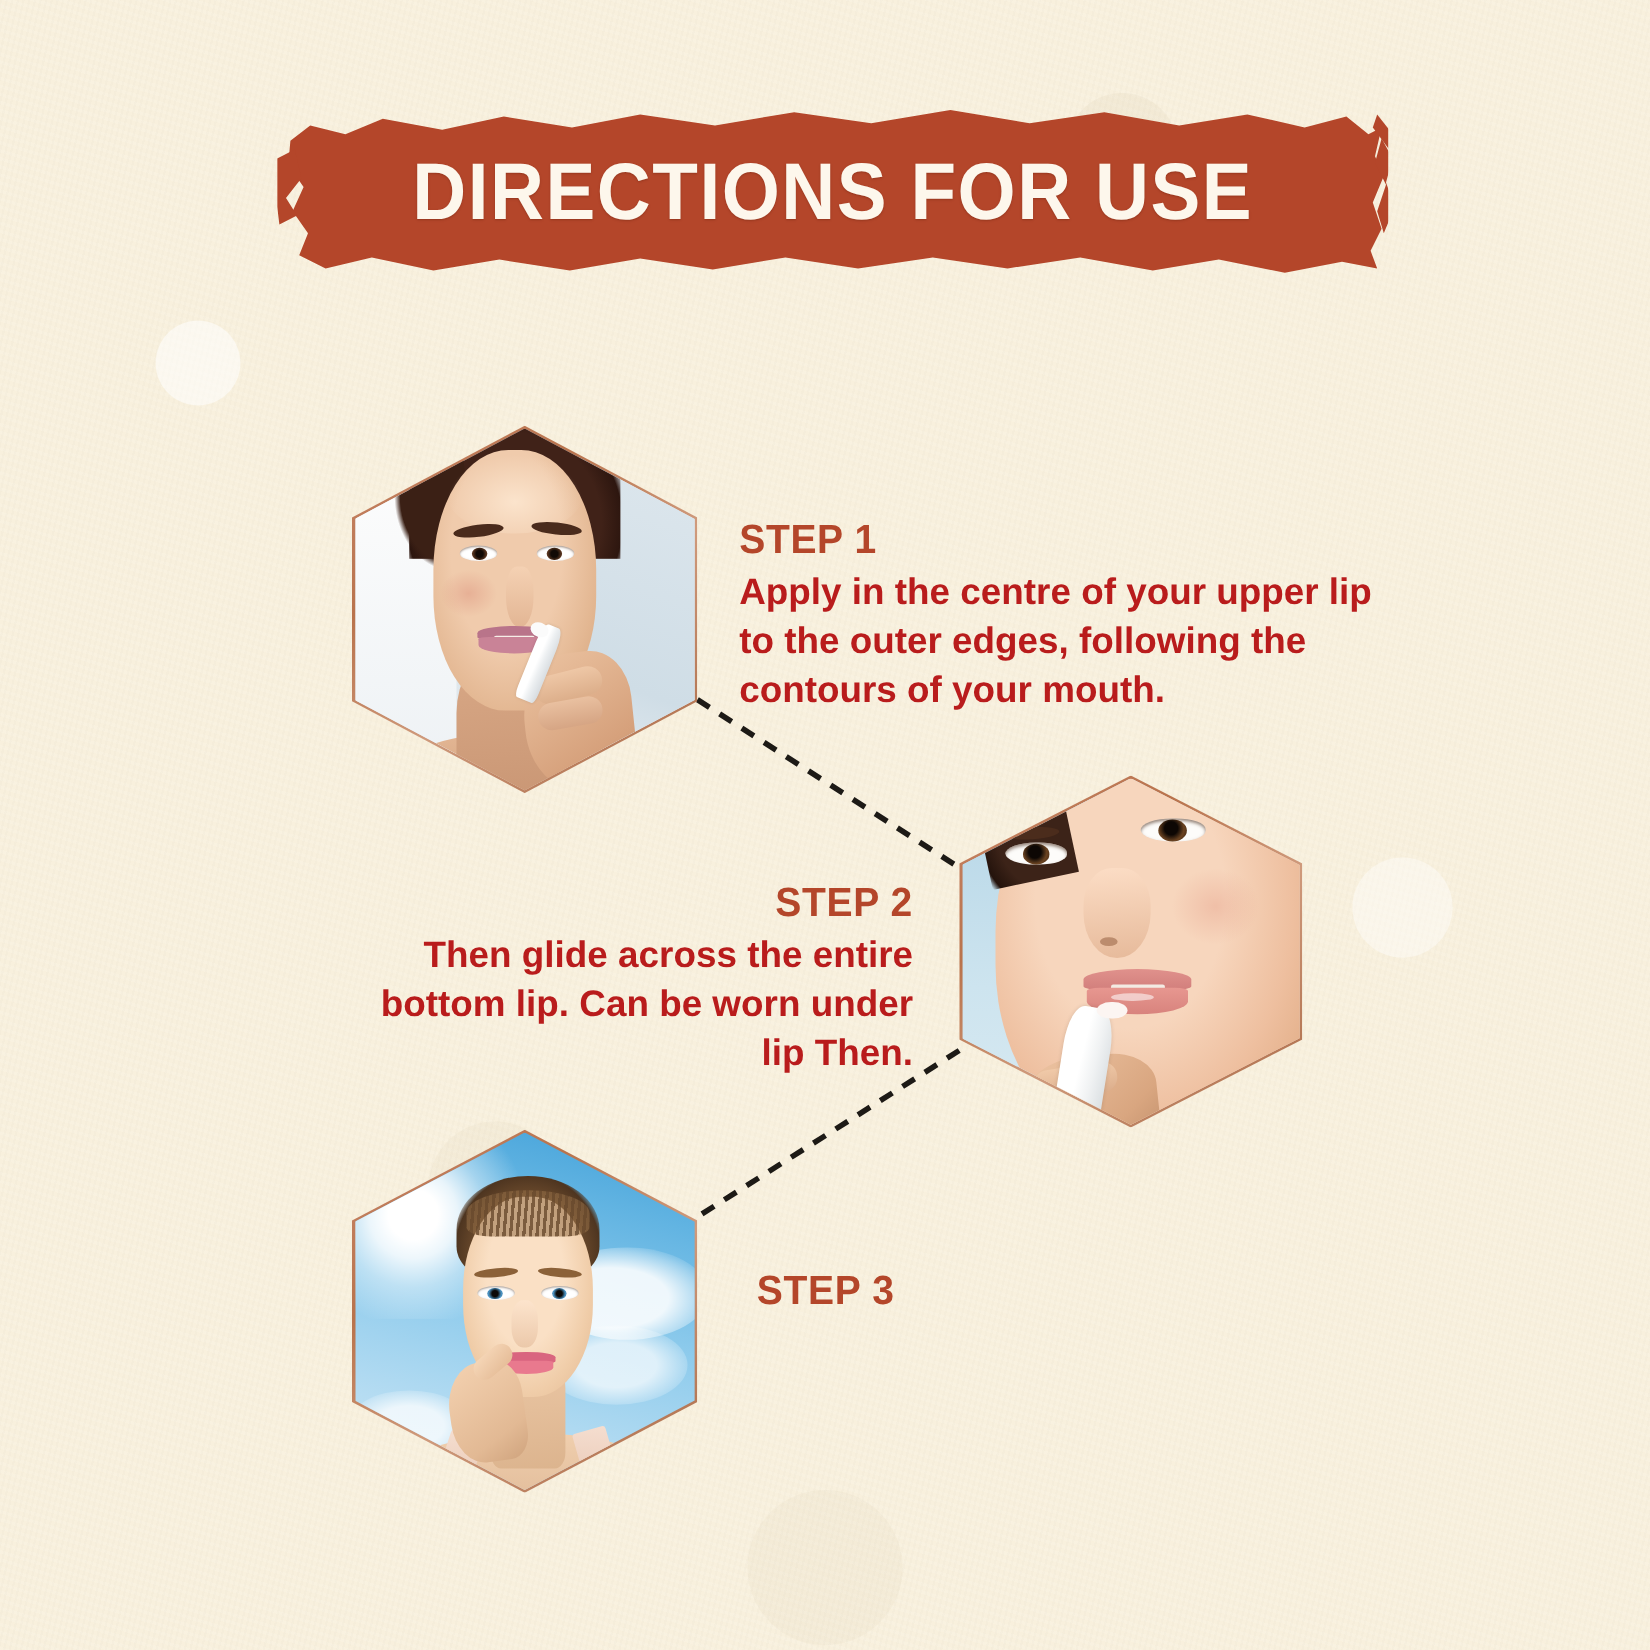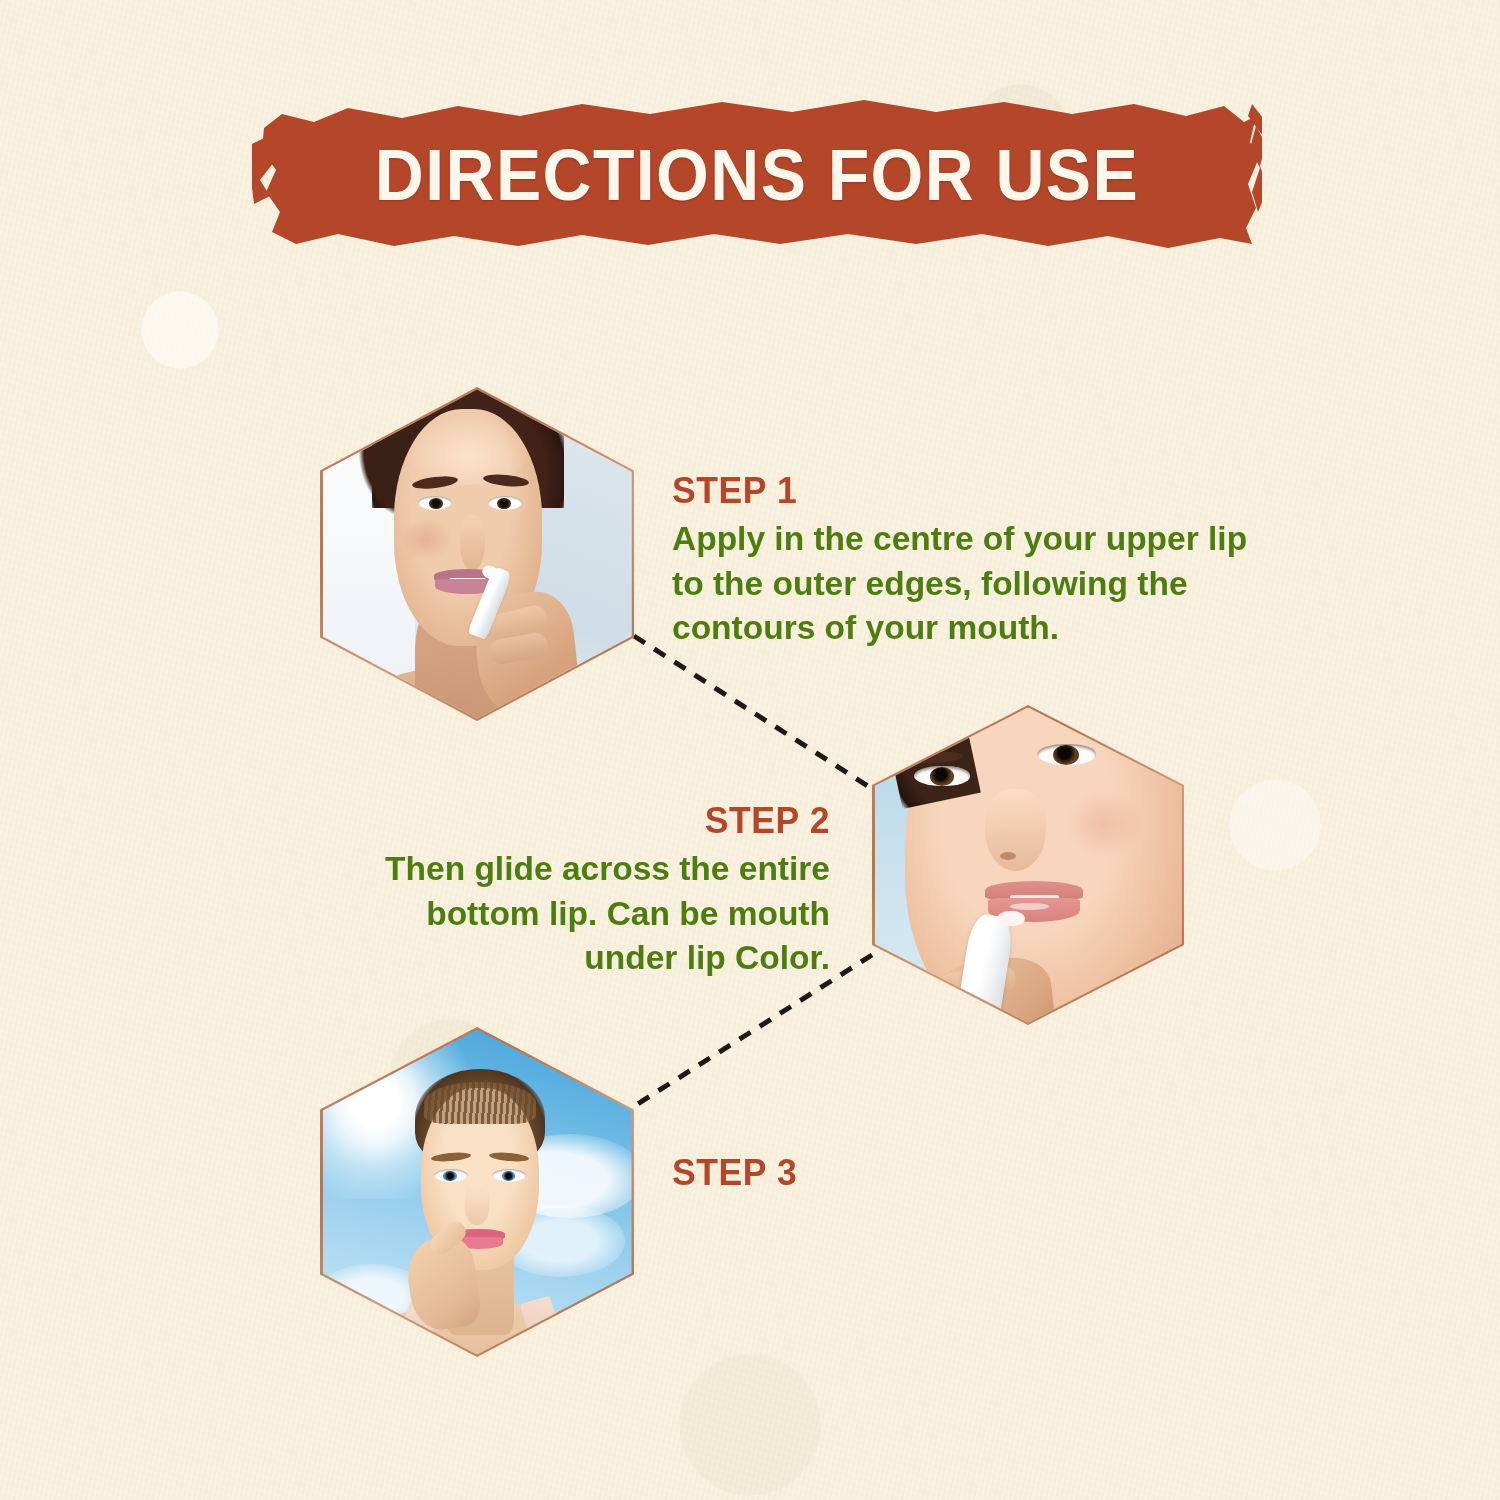--- a/index.html
+++ b/index.html
@@ -223,31 +223,31 @@
   
   .step{position:absolute;}
   .step-head{
     color:#b4462a;
     font-size:37px;font-weight:bold;letter-spacing:.6px;
     font-family:"Liberation Sans Narrow","Liberation Sans",sans-serif;
     transform:scaleX(.96);
     margin-bottom:5px;
   }
   .step-body{
-    color:#4d7c0f;
+    color:#b91c1c;
     font-size:33.5px;
     line-height:1.33;
     font-weight:bold;
     font-family:"Liberation Sans","DejaVu Sans",sans-serif;
   }
   #step1{left:672px;top:470px;width:610px;text-align:left;}
   #step1 .step-head{transform-origin:left center;}
   #step2{left:330px;top:800px;width:500px;text-align:right;}
   #step2 .step-head{transform-origin:right center;}
-  #step3{left:672px;top:1152px;width:540px;text-align:left;}
+  #step3{left:688px;top:1152px;width:540px;text-align:left;}
   #step3 .step-head{transform-origin:left center;}
 </style>
 </head>
 <body>
 
 <div id="paper-texture"></div>
 
 <div id="banner-wrap">
   <svg id="banner-svg" viewBox="0 0 1010 165" preserveAspectRatio="none">
     <path fill="#b4462a" d="
@@ -358,18 +358,18 @@
   </div>
 </div>
 
 <div class="step" id="step1">
   <div class="step-head">STEP 1</div>
   <div class="step-body">Apply in the centre of your upper lip to the outer edges, following the contours of your mouth.</div>
 </div>
 
 <div class="step" id="step2">
   <div class="step-head">STEP 2</div>
-  <div class="step-body">Then glide across the entire bottom lip. Can be mouth under lip Color.</div>
+  <div class="step-body">Then glide across the entire bottom lip. Can be worn under lip Then.</div>
 </div>
 
 <div class="step" id="step3">
   <div class="step-head">STEP 3</div>
 </div>
 
 </body></html>

